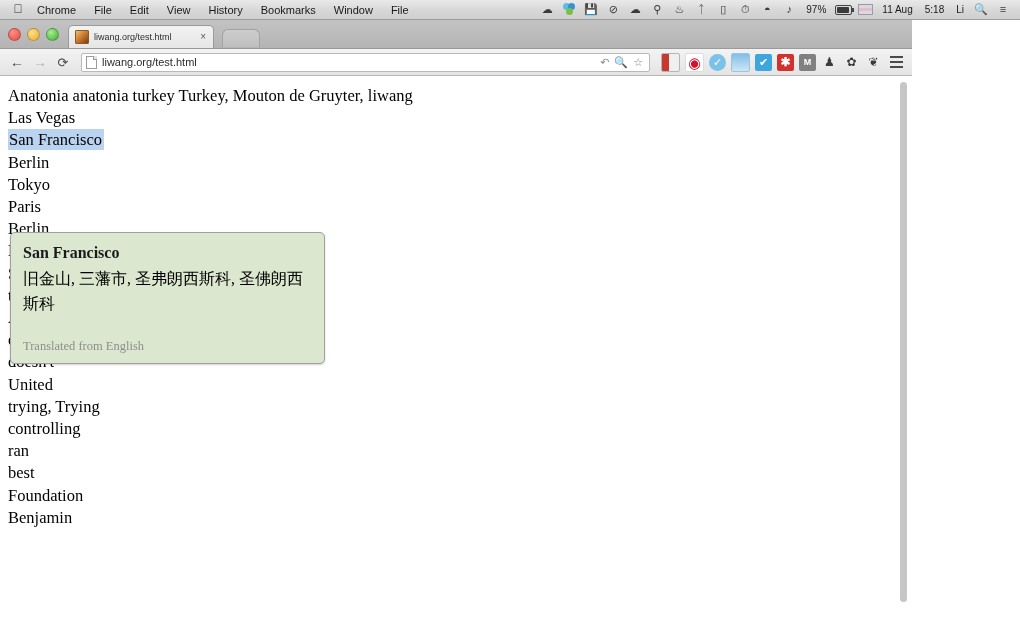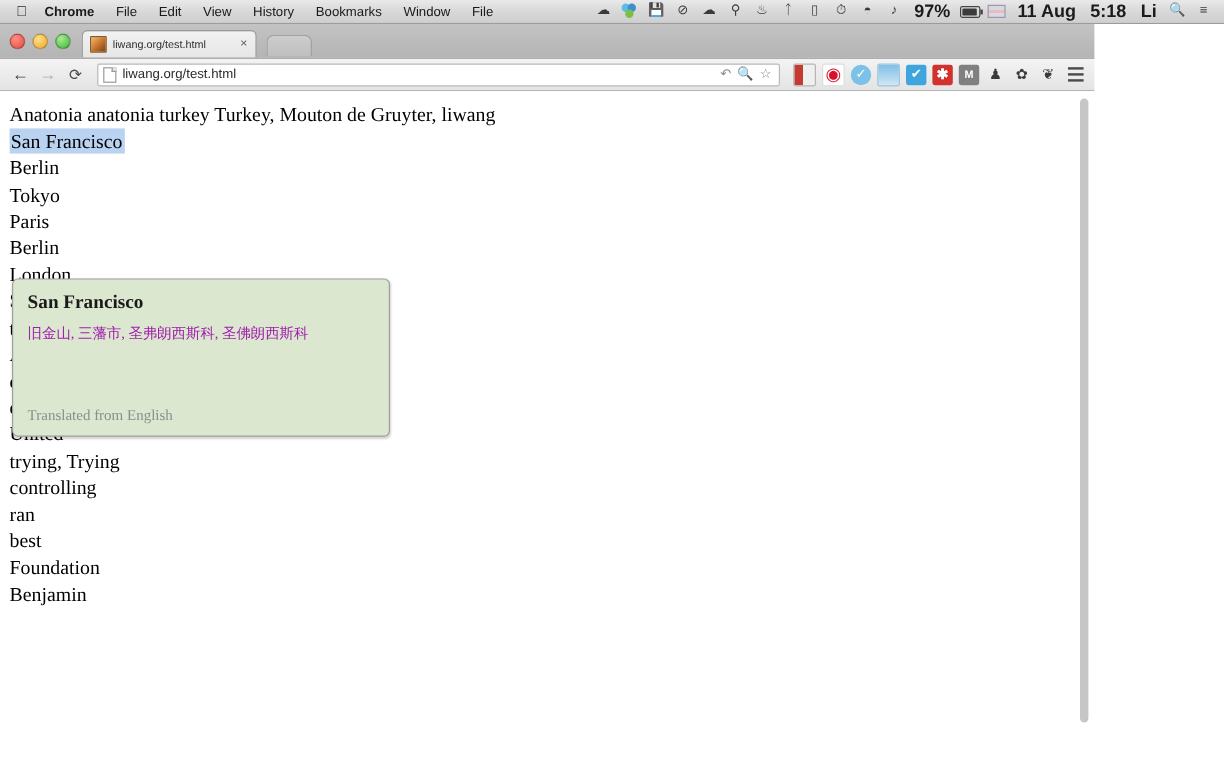--- a/index.html
+++ b/index.html
@@ -19,29 +19,29 @@
     display:flex;align-items:center;
     font-size:11px;color:#1b1b1b;
     box-sizing:border-box;
   }
   .mb-left{display:flex;align-items:center;padding-left:8px;gap:0px;}
   .mb-apple{
     width:20px;text-align:center;font-size:12px;color:#2a2a2a;line-height:1;
     padding-bottom:1px;
   }
   .mb-item{padding:0 9px;white-space:nowrap;font-size:11px;color:#191919;}
-  .mb-item.bold{font-weight:bold;}
+  .mb-item.bold{font-weight:normal;}
   .mb-right{
     margin-left:auto;display:flex;align-items:center;gap:0;padding-right:6px;
   }
   .mb-ico{
     width:22px;text-align:center;font-size:11px;color:#3a3a3a;line-height:1;
     display:flex;align-items:center;justify-content:center;height:20px;
   }
-  .mb-txt{padding:0 6px;font-size:15px;color:#1b1b1b;white-space:nowrap;font-weight:bold;}
+  .mb-txt{padding:0 6px;font-size:10px;color:#1b1b1b;white-space:nowrap;}
 
   
   .ico-dropbox{position:relative;width:13px;height:13px;}
   .ico-dropbox i{position:absolute;width:7px;height:7px;border-radius:50%;display:block;}
   .ico-dropbox i:nth-child(1){background:#5bbde4;left:0;top:0;}
   .ico-dropbox i:nth-child(2){background:#3f8fd0;left:5px;top:0;}
   .ico-dropbox i:nth-child(3){background:#7ac143;left:3px;top:5px;}
   .ico-flag{width:13px;height:9px;background:linear-gradient(to bottom,#d8d8e4 0 33%,#e9bcc0 33% 66%,#d9d9e6 66% 100%);border:1px solid #9a9aa8;}
   .ico-batt{display:flex;align-items:center;gap:2px;}
   .batt-body{width:15px;height:8px;border:1px solid #444;border-radius:2px;position:relative;}
@@ -159,21 +159,21 @@
 
   
   .popup{
     position:absolute;left:10px;top:156px;width:315px;height:132px;
     background:#dbe8cf;border:1px solid #9f9f9f;border-radius:5px;
     box-sizing:border-box;padding:10px 12px 8px 12px;
     font-family:"Liberation Serif",serif;
     box-shadow:0 1px 2px rgba(0,0,0,.18);
   }
   .popup-title{font-size:16px;font-weight:bold;color:#1a1a1a;line-height:20px;margin-bottom:3px;}
-  .popup-body{font-size:12px;color:#a21caf;line-height:25px;}
+  .popup-body{font-size:16px;color:#000000;line-height:25px;}
   .popup-foot{
     position:absolute;left:12px;bottom:9px;font-size:12.5px;color:#8d8d8d;
   }
 </style>
 </head>
 <body>
 
 <div class="screen">
 
   <div class="menubar">
@@ -272,20 +272,21 @@
       <div class="hamburger">
         <span></span>
           <span></span>
           <span></span>
       </div>
     </div>
 
     <div class="page">
       <div class="content">
         <div class="line"><span>Anatonia anatonia turkey Turkey, Mouton de Gruyter, liwang</span></div>
+        <div class="line"><span>Las Vegas</span></div>
         <div class="line"><span class="sel">San Francisco</span></div>
         <div class="line"><span>Berlin</span></div>
         <div class="line"><span>Tokyo</span></div>
         <div class="line"><span>Paris</span></div>
         <div class="line"><span>Berlin</span></div>
         <div class="line"><span>London</span></div>
         <div class="line"><span>Statistics'</span></div>
         <div class="line"><span>there's</span></div>
         <div class="line"><span>Apple's</span></div>
         <div class="line"><span>don't</span></div>

